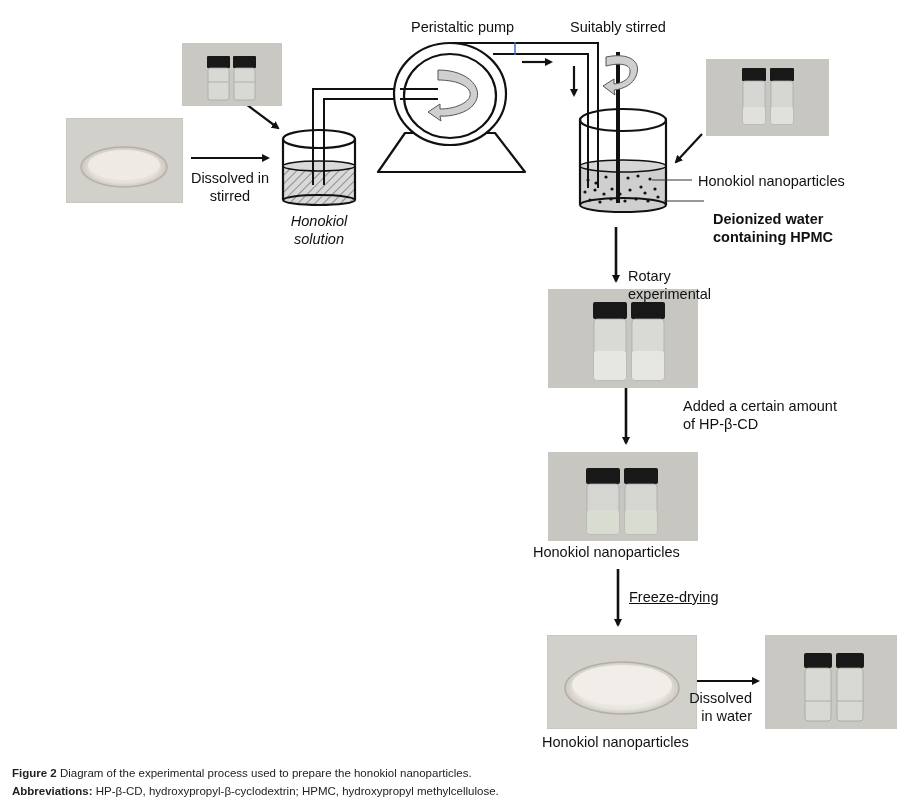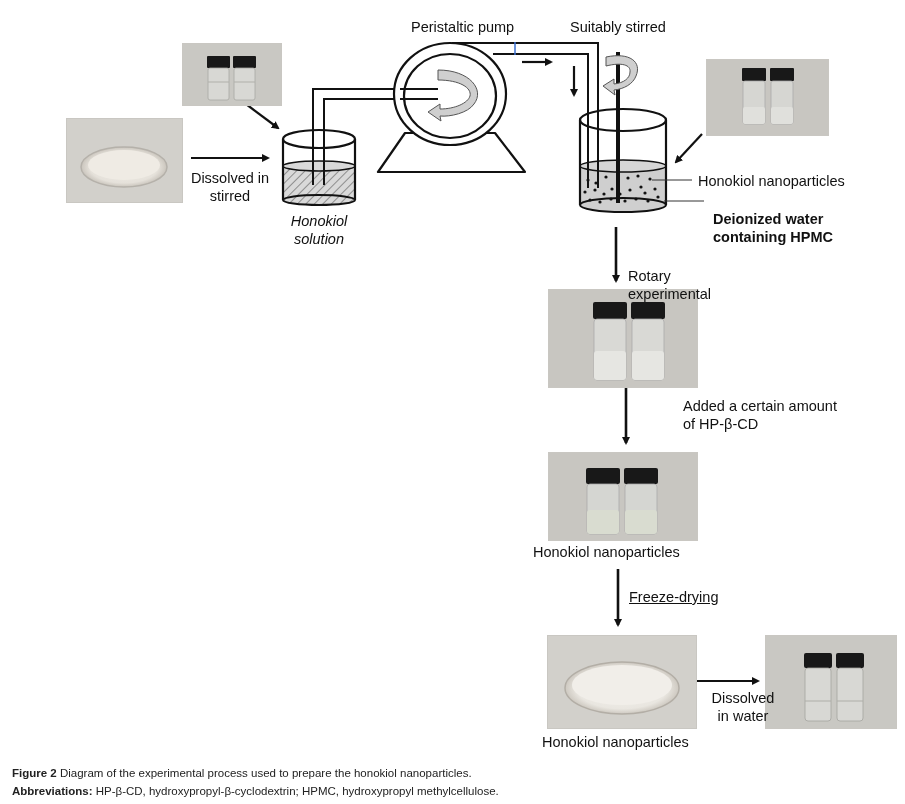--- a/index.html
+++ b/index.html
@@ -225,21 +225,21 @@
 </div>
 
 <div class="lbl" style="left:639px;top:397px;margin-left:44px;">
   <div>Added a certain amount</div>
   <div>of HP-β-CD</div>
 </div>
 
 <div class="lbl" style="left:533px;top:543px;">Honokiol nanoparticles</div>
 <div class="lbl" style="left:629px;top:588px;text-decoration:underline;">Freeze-drying</div>
 
-<div class="lbl center" style="left:707px;top:689px;width:72px;">
+<div class="lbl center" style="left:680px;top:689px;width:72px;text-align:right;">
   <div>Dissolved</div>
   <div>in water</div>
 </div>
 
 <div class="lbl" style="left:542px;top:733px;">Honokiol nanoparticles</div>
 
 <div class="caption" style="top:767px;">
   <b>Figure 2</b><span> Diagram of the experimental process used to prepare the honokiol nanoparticles.</span>
 </div>
 <div class="caption" style="top:785px;">

